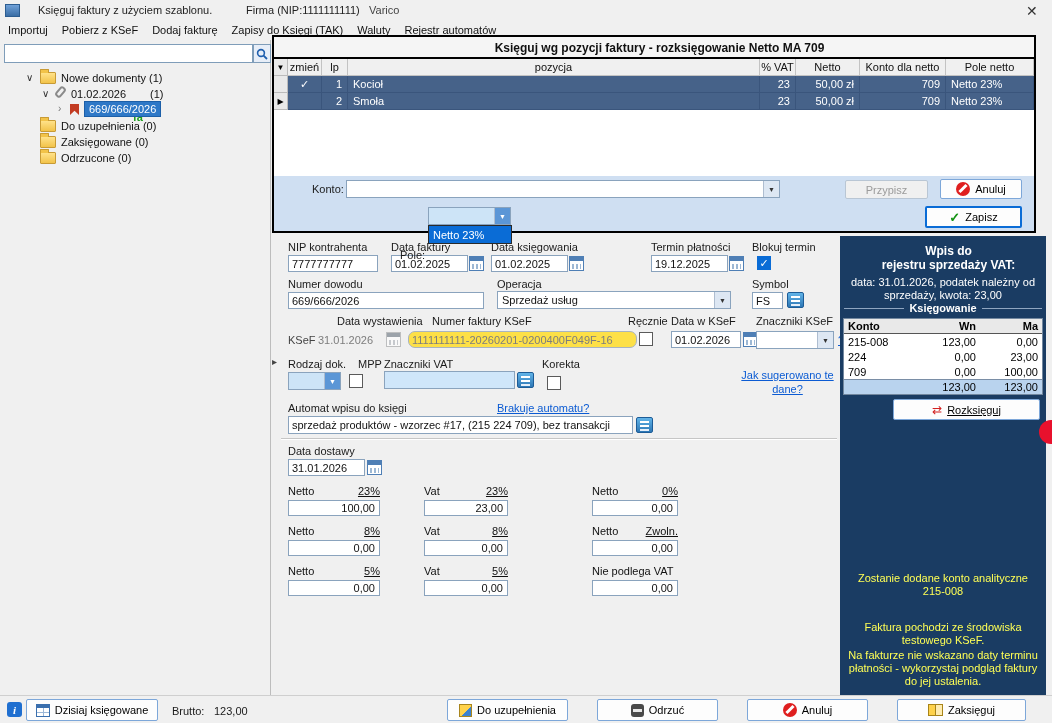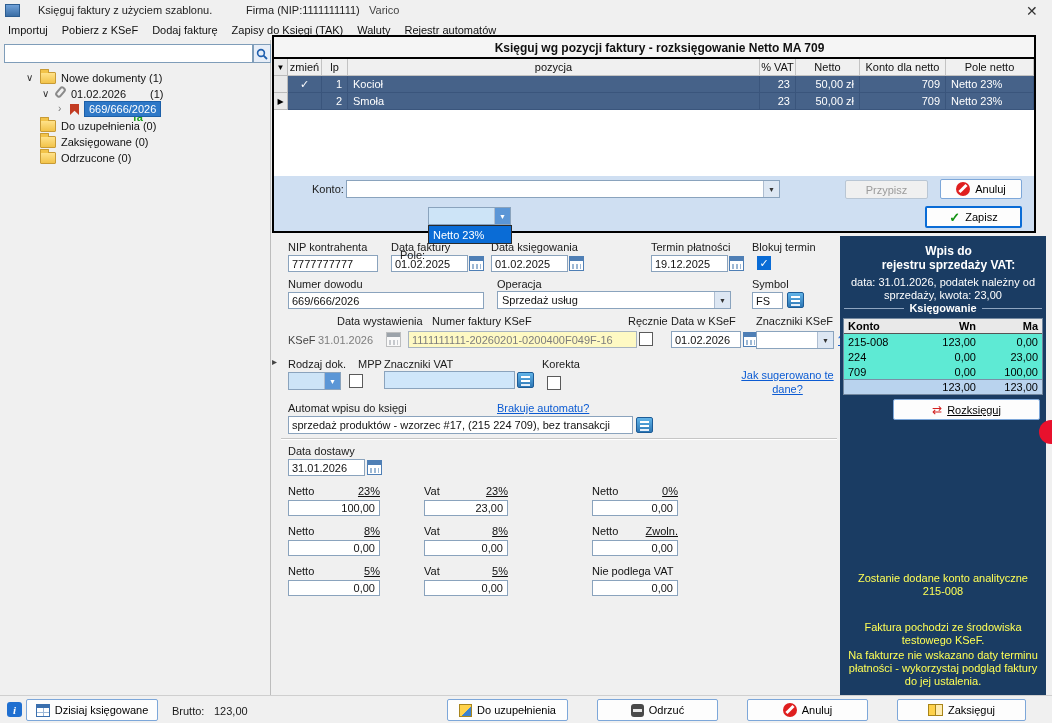--- a/index.html
+++ b/index.html
@@ -8,21 +8,21 @@
   .a{position:absolute;}
   .nw{white-space:nowrap;}
   .b{font-weight:bold;}
   .t12{font-size:12px;padding-left:11px;}
   .w{color:#fff;}
   .y{color:#ffff55;}
   .ctr{text-align:center;}
   .lbl{position:absolute;white-space:nowrap;font-size:11px;color:#1a1a1a;}
   .fld{position:absolute;background:#fff;border:1px solid #8aa3bd;height:17px;display:flex;align-items:center;padding:0 3px;overflow:hidden;white-space:nowrap;font-size:11px;}
   .fld.blue{background:#cfe6fa;}
-  .fld.ro{color:#7d7d7d;background:#fef9c3;border-color:#a8b4c0;}
+  .fld.ro{color:#7d7d7d;background:#fde047;border-color:#a8b4c0;border-radius:7px;}
   .combo{position:absolute;background:#fff;border:1px solid #8aa3bd;height:18px;display:flex;align-items:center;padding:0 18px 0 4px;white-space:nowrap;font-size:11px;}
   .combo .arr{position:absolute;right:0;top:0;bottom:0;width:16px;background:#dde7f3;border-left:1px solid #aebdd0;display:flex;align-items:center;justify-content:center;font-size:7px;color:#333;}
   .combo.hl{background:#cde4f7;}
   .combo.hl .arr{background:#5b96d6;color:#fff;}
   .cal{position:absolute;width:15px;height:15px;border:1px solid #4f7fb5;background:#fff;}
   .cal::before{content:"";position:absolute;left:0;right:0;top:0;height:4px;background:#4f7fb5;}
   .cal::after{content:"";position:absolute;left:2px;right:2px;top:7px;height:5px;background:repeating-linear-gradient(90deg,#9db8d4 0 2px,transparent 2px 4px);}
   .cal.dis{border-color:#9aa5b1;opacity:.65;filter:grayscale(.8);}
   .book{position:absolute;width:17px;height:16px;background:linear-gradient(180deg,#62b4e8,#2d77b5);border:1px solid #1d5c97;border-radius:2px;}
   .book::before{content:"";position:absolute;left:3px;right:3px;top:3px;height:2px;background:#fff;box-shadow:0 4px 0 #fff,0 8px 0 #e4effa;}
@@ -52,21 +52,21 @@
   .dd{display:flex;align-items:center;border-right:1px solid #3a557c;border-bottom:1px solid #3a557c;background:#466289;color:#fff;justify-content:center;overflow:hidden;font-size:11px;}
   .ind{background:#e9e9e9 !important;color:#000 !important;border-right:1px solid #bbb !important;border-bottom:1px solid #bbb !important;font-size:8px;}
   .w-ind{width:14px;}.w-zm{width:34px;}.w-lp{width:26px;}.w-poz{width:412px;}.w-vat{width:36px;}.w-net{width:64px;}.w-kon{width:86px;}.w-pol{width:88px;}
   .tl{justify-content:flex-start;padding-left:5px;}
   .tr{justify-content:flex-end;padding-right:5px;}
   
   .vcell{position:absolute;}
   .vlab{display:flex;justify-content:space-between;font-size:11px;height:13px;}
   .vfld{margin-top:2px;height:16px;background:#fff;border:1px solid #8aa3bd;display:flex;align-items:center;justify-content:flex-end;padding-right:4px;font-size:11px;}
   
-  .kt{position:absolute;left:3px;top:82px;width:200px;border:1px solid #72879e;background:#5eead4;}
+  .kt{position:absolute;left:3px;top:82px;width:200px;border:1px solid #72879e;background:#ffffff;}
   .ktr{display:flex;height:15px;align-items:center;color:#000;}
   .kth{background:#e9e9e9;border-bottom:1px solid #555;}
   .ktot{background:#b9d3ee;border-top:1px solid #7a8ea6;}
   .kc1{width:74px;padding-left:4px;display:flex;}
   .kc2{width:62px;display:flex;justify-content:flex-end;padding-right:4px;}
   
   .infoic{position:absolute;width:15px;height:15px;background:#1f6fd0;border-radius:3px;color:#fff;display:flex;align-items:center;justify-content:center;font-family:"Liberation Serif",serif;font-style:italic;font-weight:bold;font-size:11px;}
   .gridic{width:14px;height:13px;border:1px solid #3a6fae;background:linear-gradient(#3a6fae,#3a6fae) 0 0/100% 3px no-repeat,linear-gradient(90deg,transparent 6px,#9cb8d8 6px 7px,transparent 7px),linear-gradient(transparent 7px,#9cb8d8 7px 8px,transparent 8px),#fff;flex:0 0 auto;}
   .ic-du{width:13px;height:13px;background:linear-gradient(135deg,#ffd24a 58%,#3b82d0 58%);border:1px solid #a8851d;flex:0 0 auto;}
   .ic-od{width:13px;height:13px;background:#4a4a4a;border-radius:3px;position:relative;flex:0 0 auto;}

